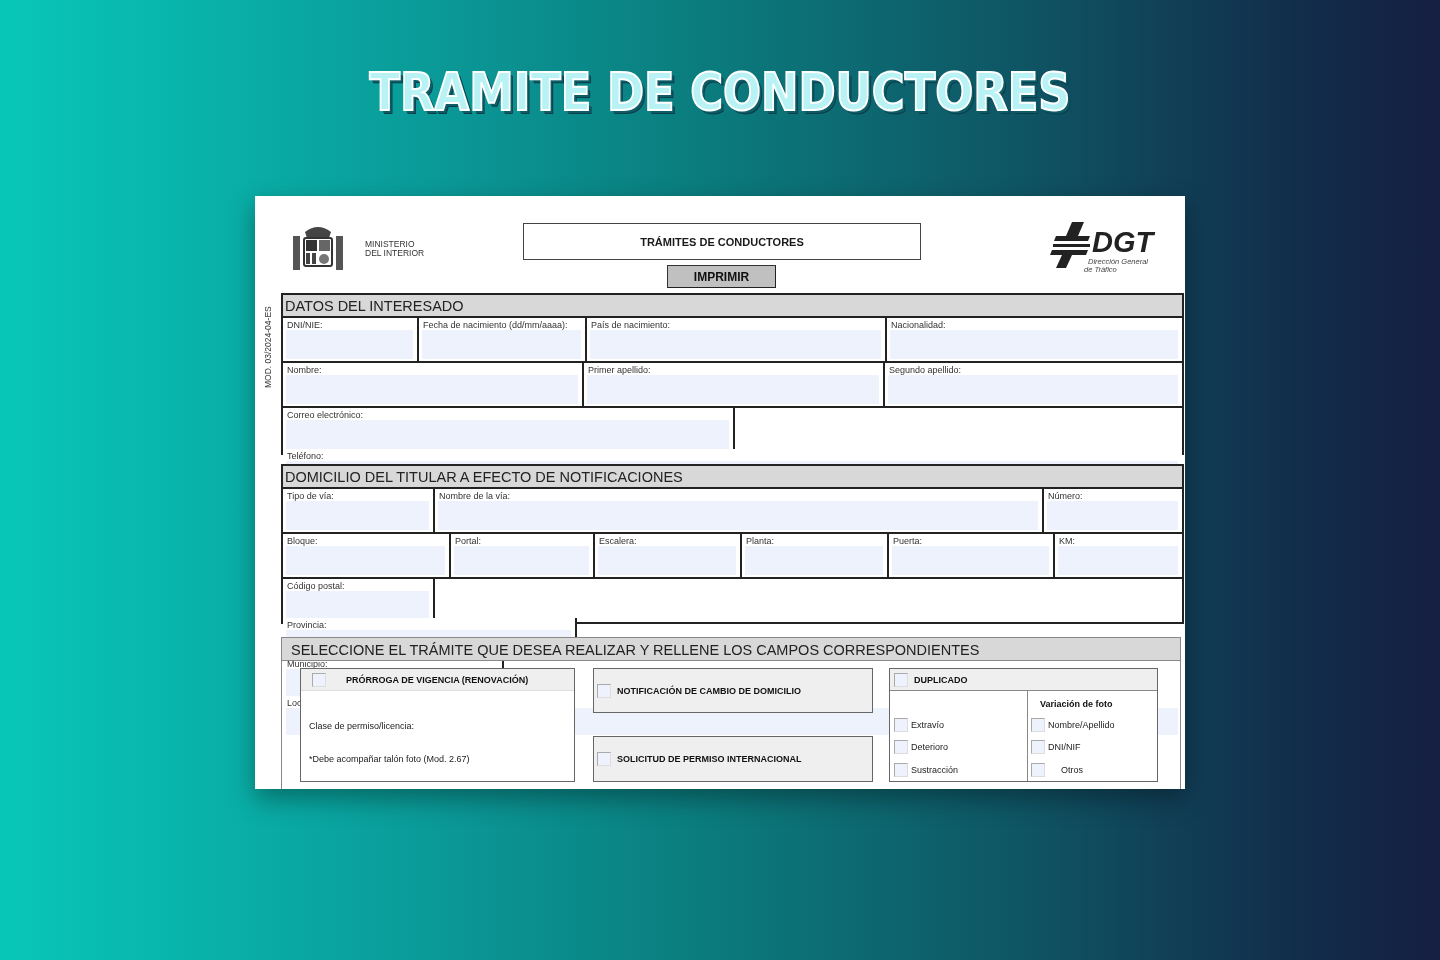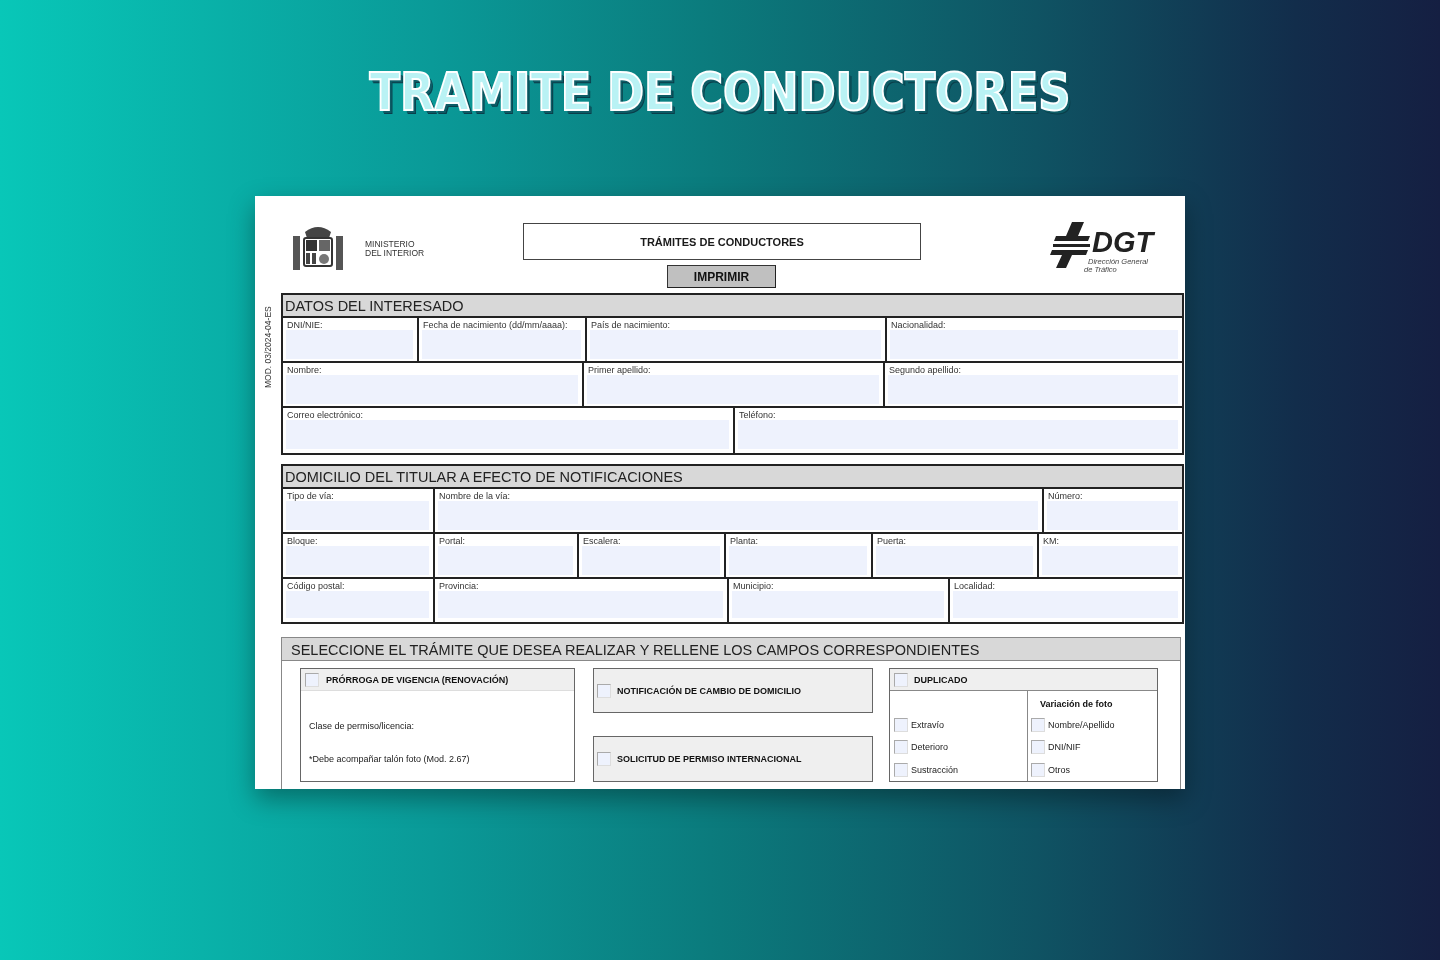--- a/index.html
+++ b/index.html
@@ -47,21 +47,21 @@
     position: absolute; left: 8px; top: 192px; transform: rotate(-90deg); transform-origin: left top;
     font-size: 8.5px; color: #333; white-space: nowrap;
   }
   
   .section { position: absolute; left: 26px; width: 903px; border: 2px solid #222; background: #fff; }
   .sec-head {
     background: #d8d8d8; border-bottom: 2px solid #222; height: 23px;
     font-size: 14.5px; color: #222; padding-left: 2px; line-height: 23px;
   }
   .row { display: flex; border-bottom: 2px solid #222; }
-  .row:last-child { border-bottom: none; }
+  .row:last-child { border-bottom: none; flex-direction: column; }
   .cell { border-right: 2px solid #222; position: relative; background: #fff; }
   .cell:last-child { border-right: none; }
   .cell .lbl { font-size: 9px; color: #333; padding: 2px 15px 0 4px; height: 12px; line-height: 10px; white-space: nowrap; }
   .cell .inp {
     display: block; margin: 0 4px 0 3px; border: none; outline: none;
     background: #eef2fd; width: calc(100% - 7px); font-family: "Liberation Sans", sans-serif; font-size: 11px;
   }
   
   .tram { position: absolute; left: 26px; top: 441px; width: 900px; height: 160px; border: 1.5px solid #888; border-bottom: none; }
   .tram-head { background: #d8d8d8; border-bottom: 1.5px solid #888; height: 23px; font-size: 14.5px; color: #222; padding-left: 9px; line-height: 25px; }
@@ -172,21 +172,21 @@
       <div class="cell" style="width:609px">
         <div class="lbl">Nombre de la vía:</div>
         <input class="inp" style="height: 29px;" value="">
       </div>
       <div class="cell" style="flex:1">
         <div class="lbl">Número:</div>
         <input class="inp" style="height: 29px;" value="">
       </div>
     </div>
     <div class="row" style="height:45px">
-      <div class="cell" style="width:152px">
+      <div class="cell" style="width:168px">
         <div class="lbl">Bloque:</div>
         <input class="inp" style="height: 29px;" value="">
       </div>
       <div class="cell" style="width:144px">
         <div class="lbl">Portal:</div>
         <input class="inp" style="height: 29px;" value="">
       </div>
       <div class="cell" style="width:147px">
         <div class="lbl">Escalera:</div>
         <input class="inp" style="height: 29px;" value="">
@@ -221,21 +221,21 @@
         <div class="lbl">Localidad:</div>
         <input class="inp" style="height: 27px;" value="">
       </div>
     </div>
   </div>
 
   <div class="tram">
     <div class="tram-head">SELECCIONE EL TRÁMITE QUE DESEA REALIZAR Y RELLENE LOS CAMPOS CORRESPONDIENTES</div>
 
     <div class="box" style="left:18px;top:30px;width:275px;height:114px">
-      <div style="background:#efefef;height:22px;display:flex;align-items:center;padding-left:4px;gap:7px;border-bottom:1px solid #ddd">
+      <div style="background:#efefef;height:22px;display:flex;align-items:center;padding-left:11px;gap:20px;border-bottom:1px solid #ddd">
         <span class="chk"></span>
         <span class="b-lbl">PRÓRROGA DE VIGENCIA (RENOVACIÓN)</span>
       </div>
       <div class="s-lbl" style="position:absolute;left:8px;top:52px">Clase de permiso/licencia:</div>
       <div class="s-lbl" style="position:absolute;left:8px;top:85px">*Debe acompañar talón foto (Mod. 2.67)</div>
     </div>
 
     <div class="box grey" style="left:311px;top:30px;width:280px;height:45px;display:flex;align-items:center;padding-left:3px;gap:6px">
       <span class="chk"></span>
       <span class="b-lbl">NOTIFICACIÓN DE CAMBIO DE DOMICILIO</span>
@@ -266,19 +266,19 @@
         <span class="s-lbl">Sustracción</span>
       </div>
       <div style="position:absolute;left:141px;top:49px;display:flex;align-items:center;gap:3px">
         <span class="chk"></span>
         <span class="s-lbl">Nombre/Apellido</span>
       </div>
       <div style="position:absolute;left:141px;top:71px;display:flex;align-items:center;gap:3px">
         <span class="chk"></span>
         <span class="s-lbl">DNI/NIF</span>
       </div>
-      <div style="position:absolute;left:141px;top:94px;display:flex;align-items:center;gap:3px">
+      <div style="position:absolute;left:141px;top:94px;display:flex;align-items:center;gap:16px">
         <span class="chk"></span>
         <span class="s-lbl">Otros</span>
       </div>
     </div>
   </div>
 </div>
 
 </body></html>

